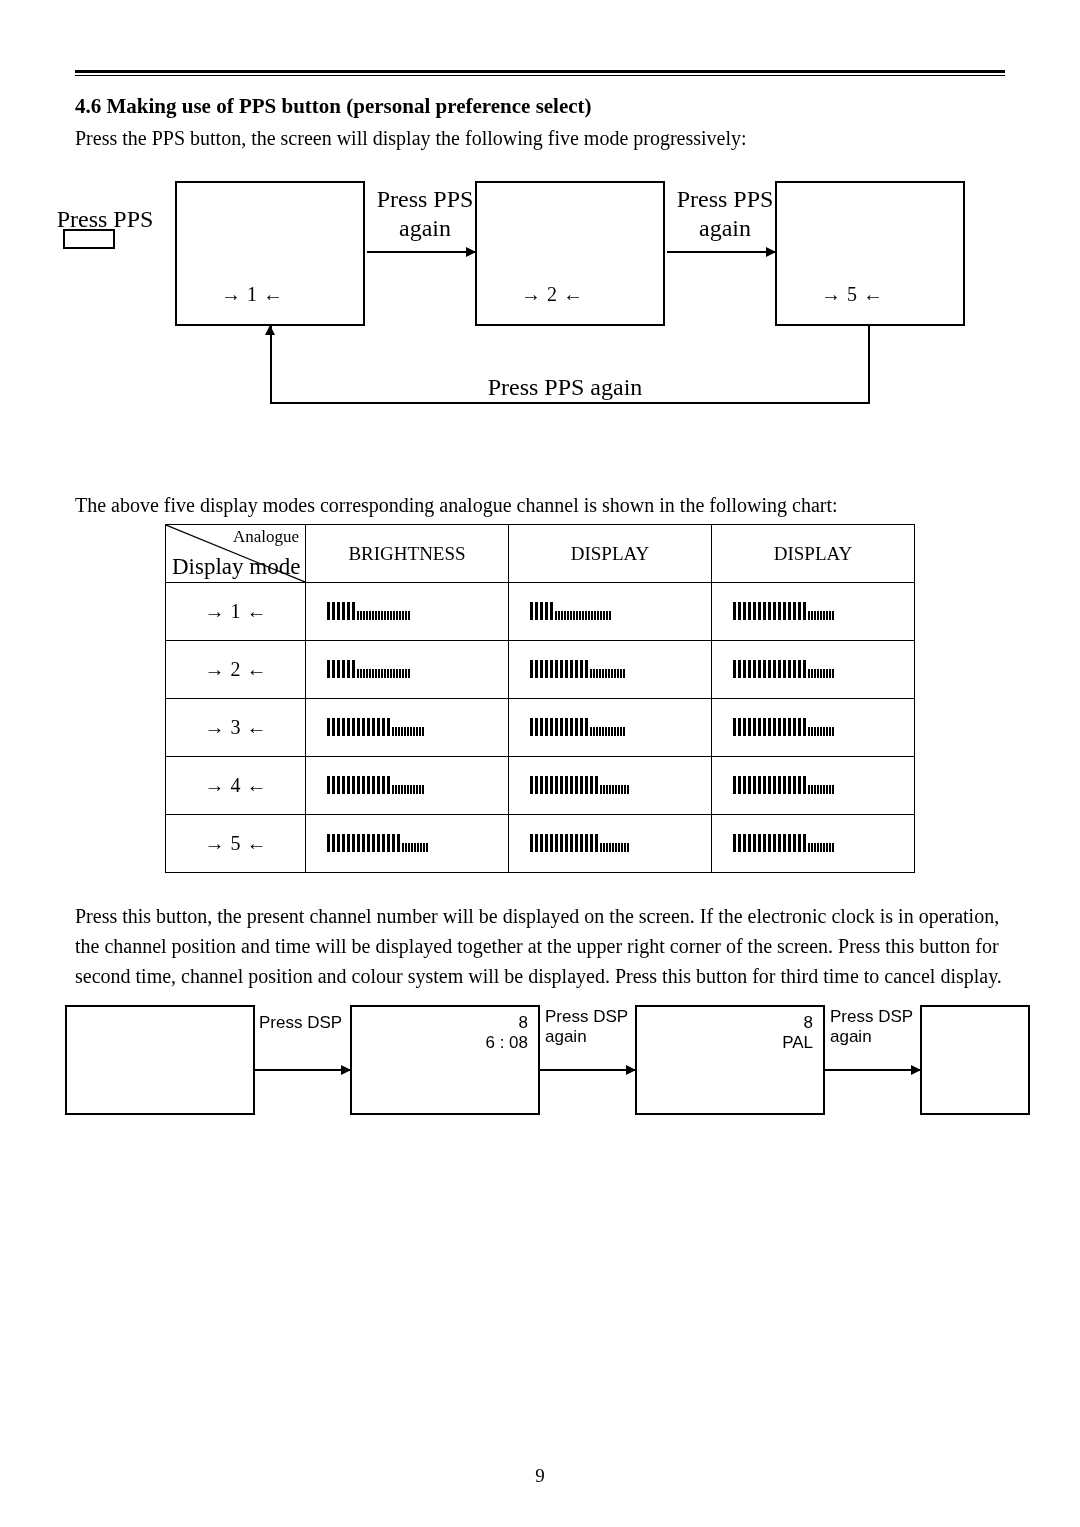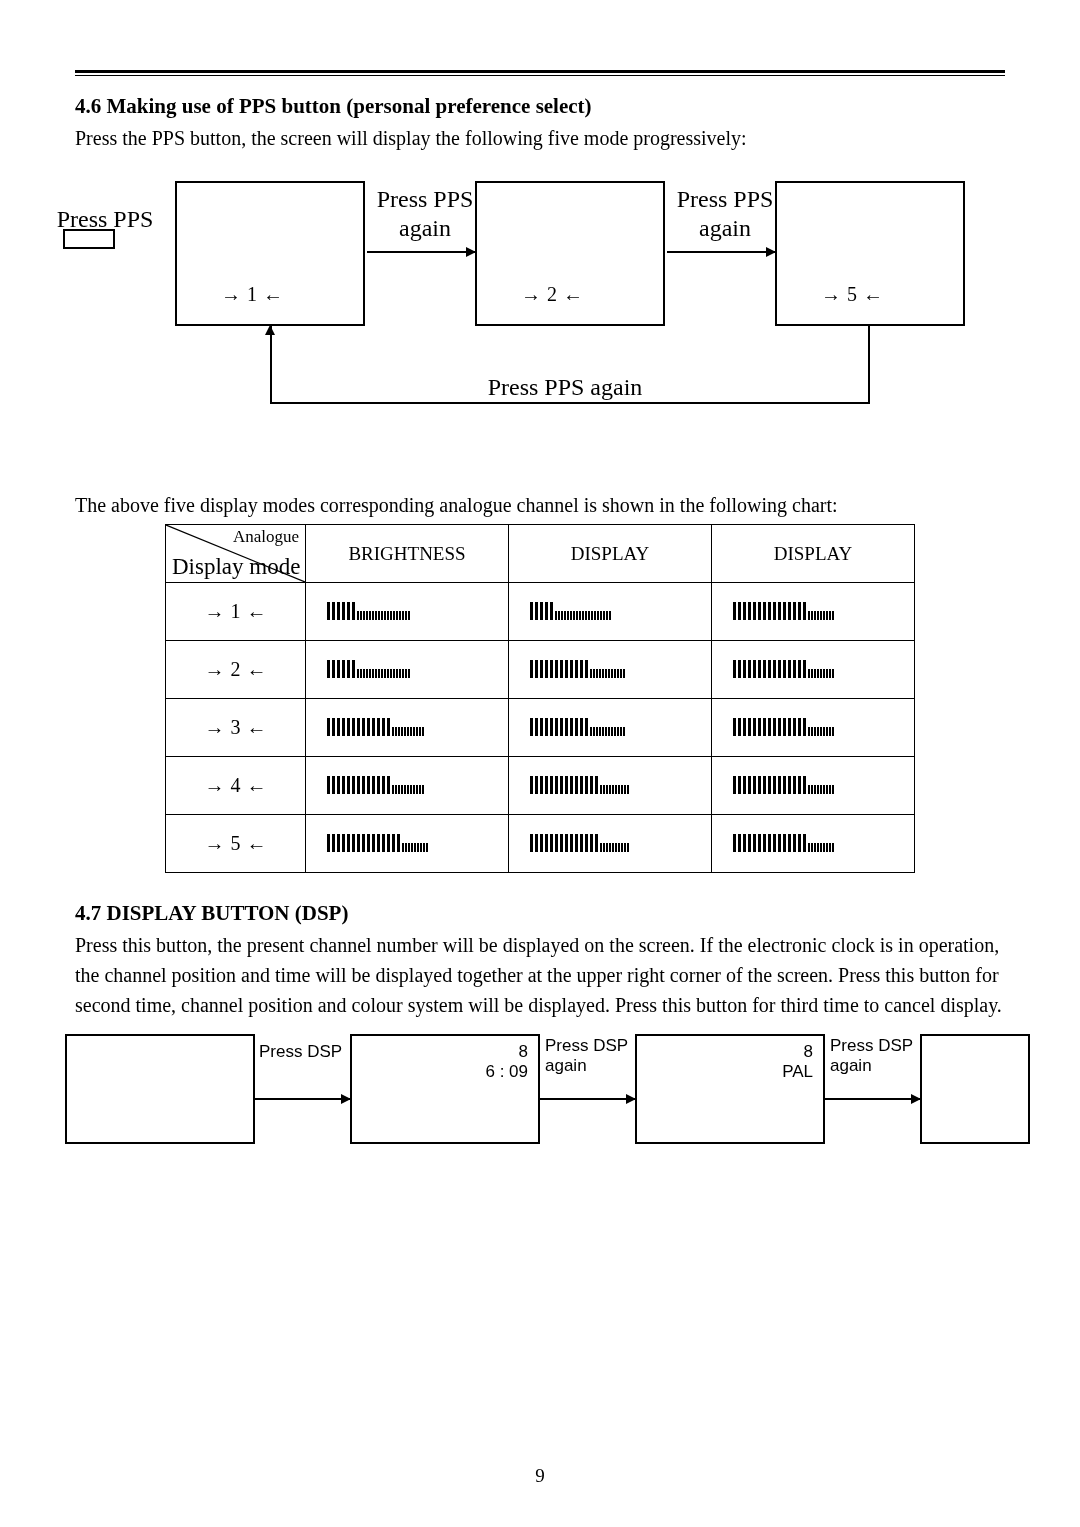--- a/index.html
+++ b/index.html
@@ -156,33 +156,32 @@
       <tr>
         <td><span class="mode-indicator"><span class="arrow-r"></span> 5 <span class="arrow-l"></span></span></td>
         <td><span class="bar-wrap"><span class="bar-tall"></span><span class="bar-tall"></span><span class="bar-tall"></span><span class="bar-tall"></span><span class="bar-tall"></span><span class="bar-tall"></span><span class="bar-tall"></span><span class="bar-tall"></span><span class="bar-tall"></span><span class="bar-tall"></span><span class="bar-tall"></span><span class="bar-tall"></span><span class="bar-tall"></span><span class="bar-tall"></span><span class="bar-tall"></span><span class="bar-short"></span><span class="bar-short"></span><span class="bar-short"></span><span class="bar-short"></span><span class="bar-short"></span><span class="bar-short"></span><span class="bar-short"></span><span class="bar-short"></span><span class="bar-short"></span></span></td>
         <td><span class="bar-wrap"><span class="bar-tall"></span><span class="bar-tall"></span><span class="bar-tall"></span><span class="bar-tall"></span><span class="bar-tall"></span><span class="bar-tall"></span><span class="bar-tall"></span><span class="bar-tall"></span><span class="bar-tall"></span><span class="bar-tall"></span><span class="bar-tall"></span><span class="bar-tall"></span><span class="bar-tall"></span><span class="bar-tall"></span><span class="bar-short"></span><span class="bar-short"></span><span class="bar-short"></span><span class="bar-short"></span><span class="bar-short"></span><span class="bar-short"></span><span class="bar-short"></span><span class="bar-short"></span><span class="bar-short"></span><span class="bar-short"></span></span></td>
         <td><span class="bar-wrap"><span class="bar-tall"></span><span class="bar-tall"></span><span class="bar-tall"></span><span class="bar-tall"></span><span class="bar-tall"></span><span class="bar-tall"></span><span class="bar-tall"></span><span class="bar-tall"></span><span class="bar-tall"></span><span class="bar-tall"></span><span class="bar-tall"></span><span class="bar-tall"></span><span class="bar-tall"></span><span class="bar-tall"></span><span class="bar-tall"></span><span class="bar-short"></span><span class="bar-short"></span><span class="bar-short"></span><span class="bar-short"></span><span class="bar-short"></span><span class="bar-short"></span><span class="bar-short"></span><span class="bar-short"></span><span class="bar-short"></span></span></td>
       </tr>
     </tbody>
 </table>
 
 <div class="sec47">
-  <div class="h-section">4.7 DISPLAY BUTTON (DSP)</div>
   <div class="body-text">Press this button, the present channel number will be displayed on the screen. If the electronic clock is in operation, the channel position and time will be displayed together at the upper right corner of the screen. Press this button for second time, channel position and colour system will be displayed. Press this button for third time to cancel display.</div>
 </div>
 
 <div class="dsp-diagram">
   <div class="dsp-box" style="left:-10px; top:6px;"></div>
   <div class="dsp-label" style="left:184px; top:14px;">Press DSP</div>
   <div class="dsp-arrow" style="left:180px; top:70px; width:95px;"></div>
 
   <div class="dsp-box" style="left:275px; top:6px;">
     <div class="dsp-inner">
       <div>8</div>
-      <div>6 : 09</div>
+      <div>6 : 08</div>
     </div>
   </div>
   <div class="dsp-label" style="left:470px; top:8px; white-space:pre-line;">Press DSP
 again</div>
   <div class="dsp-arrow" style="left:465px; top:70px; width:95px;"></div>
 
   <div class="dsp-box" style="left:560px; top:6px;">
     <div class="dsp-inner">
       <div>8</div>
       <div>PAL</div>

